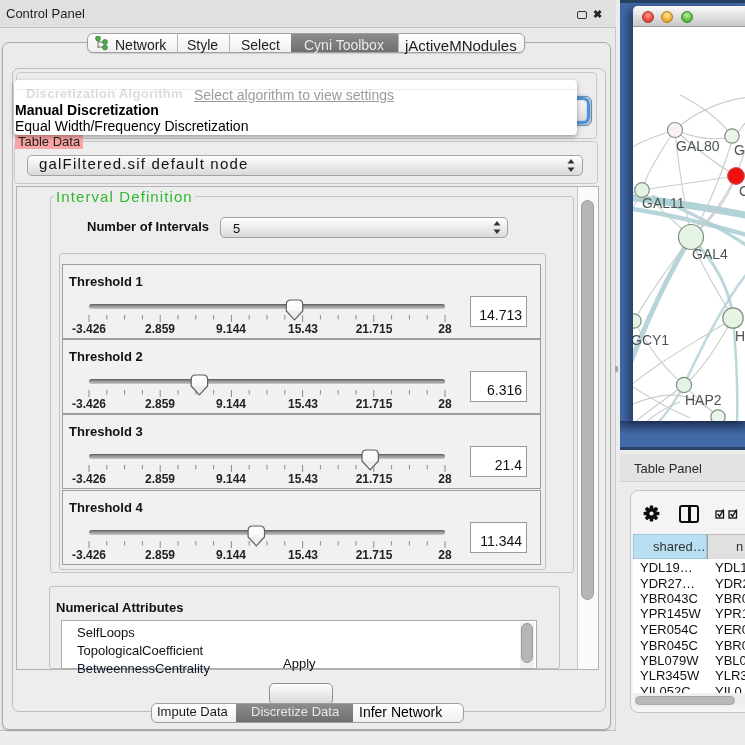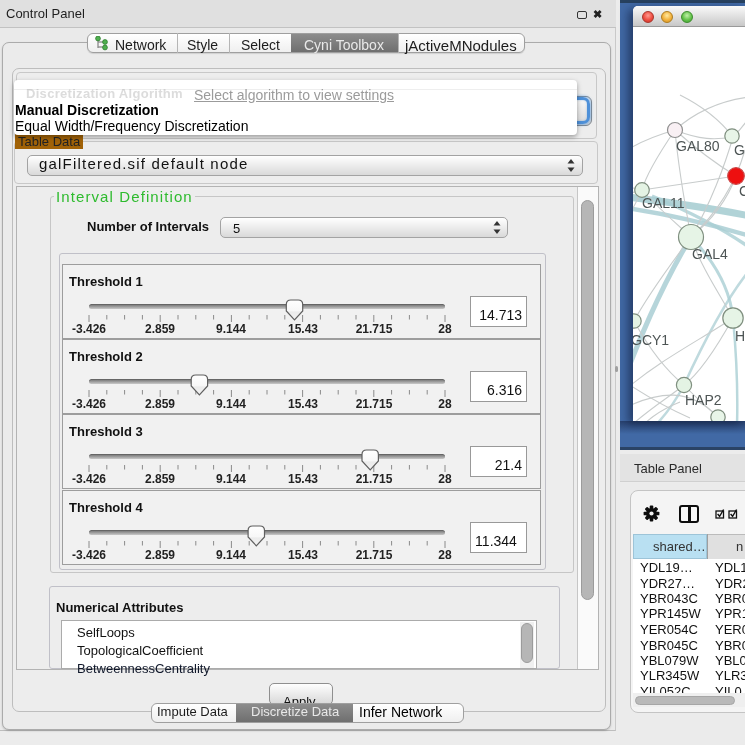--- a/index.html
+++ b/index.html
@@ -41,21 +41,21 @@
   <div class="t" style="left:241px;top:37px;font-size:14px;color:#1c1c1c;">Select</div>
   <div class="t" style="left:304px;top:37px;font-size:14px;color:#e9e9e9;">Cyni Toolbox</div>
   <div class="t" style="left:405px;top:37px;font-size:15px;color:#1c1c1c;">jActiveMNodules</div>
 
   <div class="abs" style="left:16px;top:72px;width:581px;height:67px;border:1px solid #c8c8c8;border-radius:4px;"></div>
 
   <div class="abs" style="left:563px;top:96px;width:29px;height:30px;background:linear-gradient(#fafafa,#d8d8d8);border:1px solid #858585;border-radius:6px;"></div>
   <div class="abs" style="left:565px;top:97px;width:25px;height:27px;border:3px solid #4e90d8;border-radius:7px;box-shadow:0 0 3px 1px rgba(74,144,216,0.65), inset 0 0 2px rgba(74,144,216,0.5);"></div>
 
   <div class="abs" style="left:14px;top:141px;width:584px;height:43px;border:1px solid #c8c8c8;border-radius:4px;"></div>
-  <div class="t" style="left:15px;top:134px;font-size:13px;color:#222;background:#a16207;padding:0 3px;">Table Data</div>
+  <div class="t" style="left:15px;top:134px;font-size:13px;color:#222;background:#fca5a5;padding:0 3px;">Table Data</div>
   <div class="abs" style="left:27px;top:155px;width:556px;height:21px;background:linear-gradient(#ffffff,#d9d9d9);border:1px solid #a3a3a3;border-radius:5px;"></div>
   <div class="t" style="left:39px;top:155px;font-size:15px;letter-spacing:1.2px;color:#111;">galFiltered.sif default node</div>
   <svg class="abs" style="left:566px;top:158px;" width="10" height="15">
     <path d="M5,1 L8.5,5.5 L1.5,5.5 Z" fill="#333"></path>
     <path d="M5,14 L8.5,9.5 L1.5,9.5 Z" fill="#333"></path>
   </svg>
 
   <div class="abs" style="left:16px;top:186px;width:583px;height:484px;background:#ededed;border:1px solid #b3b3b3;"></div>
   <div class="abs" style="left:577px;top:187px;width:21px;height:482px;background:#fafafa;border-left:1px solid #c6c6c6;"></div>
   <div class="abs" style="left:581px;top:200px;width:13px;height:400px;background:#b6b6b6;border:1px solid #9b9b9b;border-radius:7px;"></div>
@@ -248,33 +248,33 @@
     </linearGradient>
         </defs>
   </svg>
   <div class="t" style="left:89px;top:548px;font-size:12px;font-weight:bold;color:#222;transform:translateX(-50%);">-3.426</div>
   <div class="t" style="left:160px;top:548px;font-size:12px;font-weight:bold;color:#222;transform:translateX(-50%);">2.859</div>
   <div class="t" style="left:231px;top:548px;font-size:12px;font-weight:bold;color:#222;transform:translateX(-50%);">9.144</div>
   <div class="t" style="left:303px;top:548px;font-size:12px;font-weight:bold;color:#222;transform:translateX(-50%);">15.43</div>
   <div class="t" style="left:374px;top:548px;font-size:12px;font-weight:bold;color:#222;transform:translateX(-50%);">21.715</div>
   <div class="t" style="left:445px;top:548px;font-size:12px;font-weight:bold;color:#222;transform:translateX(-50%);">28</div>
   <div class="abs" style="left:470px;top:522px;width:57px;height:31px;background:#fff;border:1px solid #999;"></div>
-  <div class="t" style="left:470px;top:533px;width:52px;font-size:14px;color:#111;text-align:center;">11.344</div>
+  <div class="t" style="left:470px;top:533px;width:52px;font-size:14px;color:#111;text-align:right;">11.344</div>
 
   <div class="abs" style="left:49px;top:586px;width:511px;height:83px;border:1px solid #c0c0c8;border-radius:3px;"></div>
   <div class="t" style="left:56px;top:600px;font-size:13px;font-weight:bold;color:#111;">Numerical Attributes</div>
   <div class="abs" style="left:61px;top:620px;width:476px;height:49px;background:#ffffff;border:1px solid #ababab;"></div>
   <div class="t" style="left:77px;top:625px;font-size:13px;color:#111;">SelfLoops</div>
   <div class="t" style="left:77px;top:643px;font-size:13px;color:#111;">TopologicalCoefficient</div>
   <div class="t" style="left:77px;top:661px;font-size:13px;color:#0f172a;">BetweennessCentrality</div>
   <div class="abs" style="left:520px;top:622px;width:14px;height:46px;background:#f0f0f0;"></div>
   <div class="abs" style="left:521px;top:623px;width:12px;height:40px;background:#b6b6b6;border:1px solid #9b9b9b;border-radius:6px;"></div>
 
   <div class="abs" style="left:269px;top:683px;width:64px;height:22px;background:linear-gradient(#fefefe,#d8d8d8);border:1px solid #8f8f8f;border-radius:5px;"></div>
-  <div class="t" style="left:283px;top:694px;font-size:13px;color:#111;">Apply</div>
+  <div class="t" style="left:283px;top:656px;font-size:13px;color:#111;">Apply</div>
 
   <div class="abs" style="left:151px;top:703px;width:313px;height:20px;background:linear-gradient(#ffffff,#efefef);border:1px solid #9f9f9f;border-radius:6px;"></div>
   <div class="abs" style="left:236px;top:703px;width:117px;height:20px;background:linear-gradient(#8c8c8c,#6f6f6f);border-top:1px solid #9f9f9f;border-bottom:1px solid #9f9f9f;"></div>
   <div class="t" style="left:157px;top:704px;font-size:13px;color:#1c1c1c;">Impute Data</div>
   <div class="t" style="left:251px;top:704px;font-size:13px;color:#e8e8e8;">Discretize Data</div>
   <div class="t" style="left:359px;top:704px;font-size:14px;color:#000000;">Infer Network</div>
 
   <div class="abs" style="left:14px;top:80px;width:563px;height:55px;background:#ffffff;border-radius:4px;box-shadow:0 2px 5px rgba(0,0,0,0.35);"></div>
   <div class="t" style="left:26px;top:74px;font-size:13px;letter-spacing:0.3px;font-weight:bold;color:#dcdcdc;margin-top:12px;">Discretization Algorithm</div>
   <div class="abs" style="left:14px;top:89px;width:563px;height:1px;background:rgba(120,120,120,0.13);"></div>

